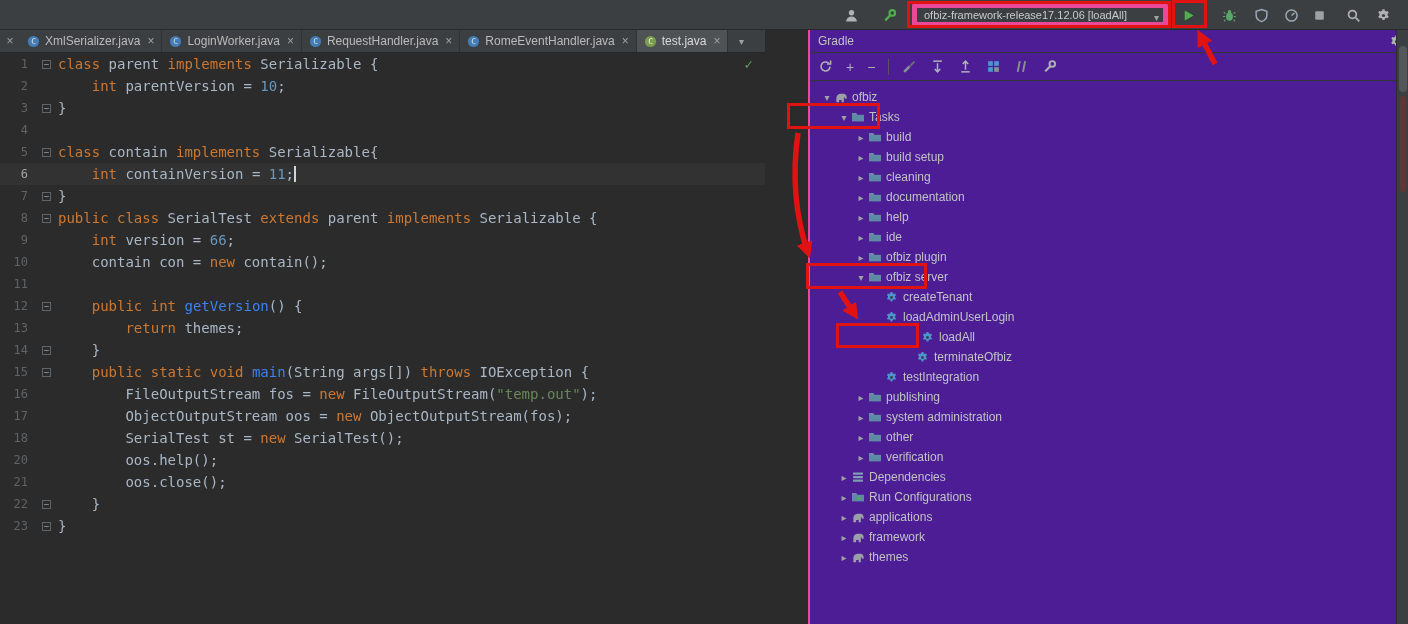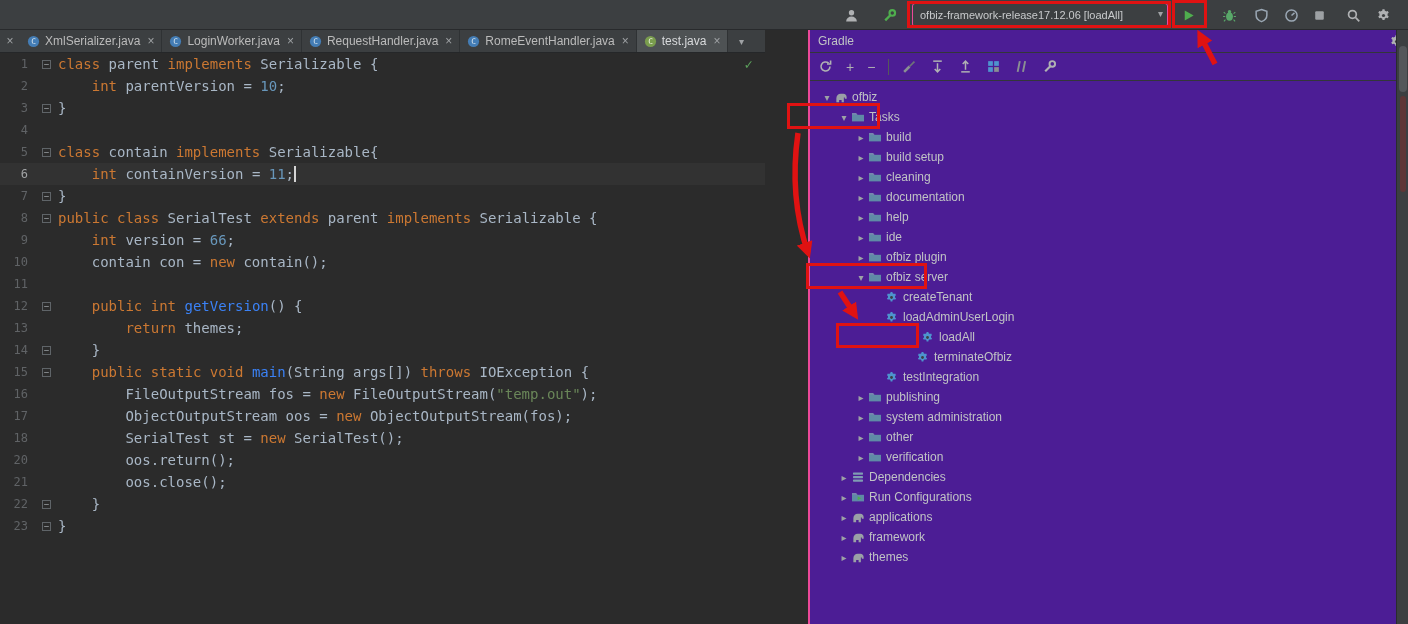--- a/index.html
+++ b/index.html
@@ -8,21 +8,21 @@
     position:relative; background:#2b2b2b; overflow:hidden;
     font-family:"Liberation Sans","DejaVu Sans",sans-serif; color:#bbbbbb;
   }
   .icon { display:inline-flex; align-items:center; justify-content:center; line-height:1; }
 
   
   #toolbar { position:absolute; left:0; top:0; width:1408px; height:30px;
     background:#3c3f41; border-bottom:1px solid #282a2c; z-index:5; }
   .tb { position:absolute; top:4px; width:22px; height:22px; }
   #run-config { position:absolute; left:912px; top:3px; width:256px; height:24px;
-    display:flex; align-items:center; background:#3c3f41; border:1px solid #ec4899;
+    display:flex; align-items:center; background:#3c3f41; border:5px solid #ec4899;
     border-radius:3px; padding:0 18px 0 7px; font-size:11px; color:#c8cacc; white-space:nowrap; overflow:hidden; }
   #run-config .dd { position:absolute; right:4px; top:4px; color:#9fa2a5; font-size:10px; }
 
   
   #tabbar { position:absolute; left:0; top:30px; width:765px; height:23px;
     background:#3c3f41; border-bottom:1px solid #252729; display:flex; align-items:stretch; z-index:4; }
   .lead-x { width:20px; display:flex; align-items:center; justify-content:center; color:#9fa2a5; font-size:12px; }
   .tab { display:flex; align-items:center; gap:5px; padding:0 7px; font-size:12px;
     color:#bbbbbb; border-right:1px solid #2f3234; cursor:default; }
   .tab.active { background:#4e5254; color:#d8dadc; }
@@ -299,21 +299,21 @@
         <span class="code"><span class="tk-d">        ObjectOutputStream oos = </span><span class="tk-k">new</span><span class="tk-d"> ObjectOutputStream(fos);</span></span>
       </div>
       <div class="cl">
         <span class="num">18</span>
         <span class="fold"></span>
         <span class="code"><span class="tk-d">        SerialTest st = </span><span class="tk-k">new</span><span class="tk-d"> SerialTest();</span></span>
       </div>
       <div class="cl">
         <span class="num">20</span>
         <span class="fold"></span>
-        <span class="code"><span class="tk-d">        oos.return();</span></span>
+        <span class="code"><span class="tk-d">        oos.help();</span></span>
       </div>
       <div class="cl">
         <span class="num">21</span>
         <span class="fold"></span>
         <span class="code"><span class="tk-d">        oos.close();</span></span>
       </div>
       <div class="cl">
         <span class="num">22</span>
         <span class="fold">
           <span class="fbox">−</span>

